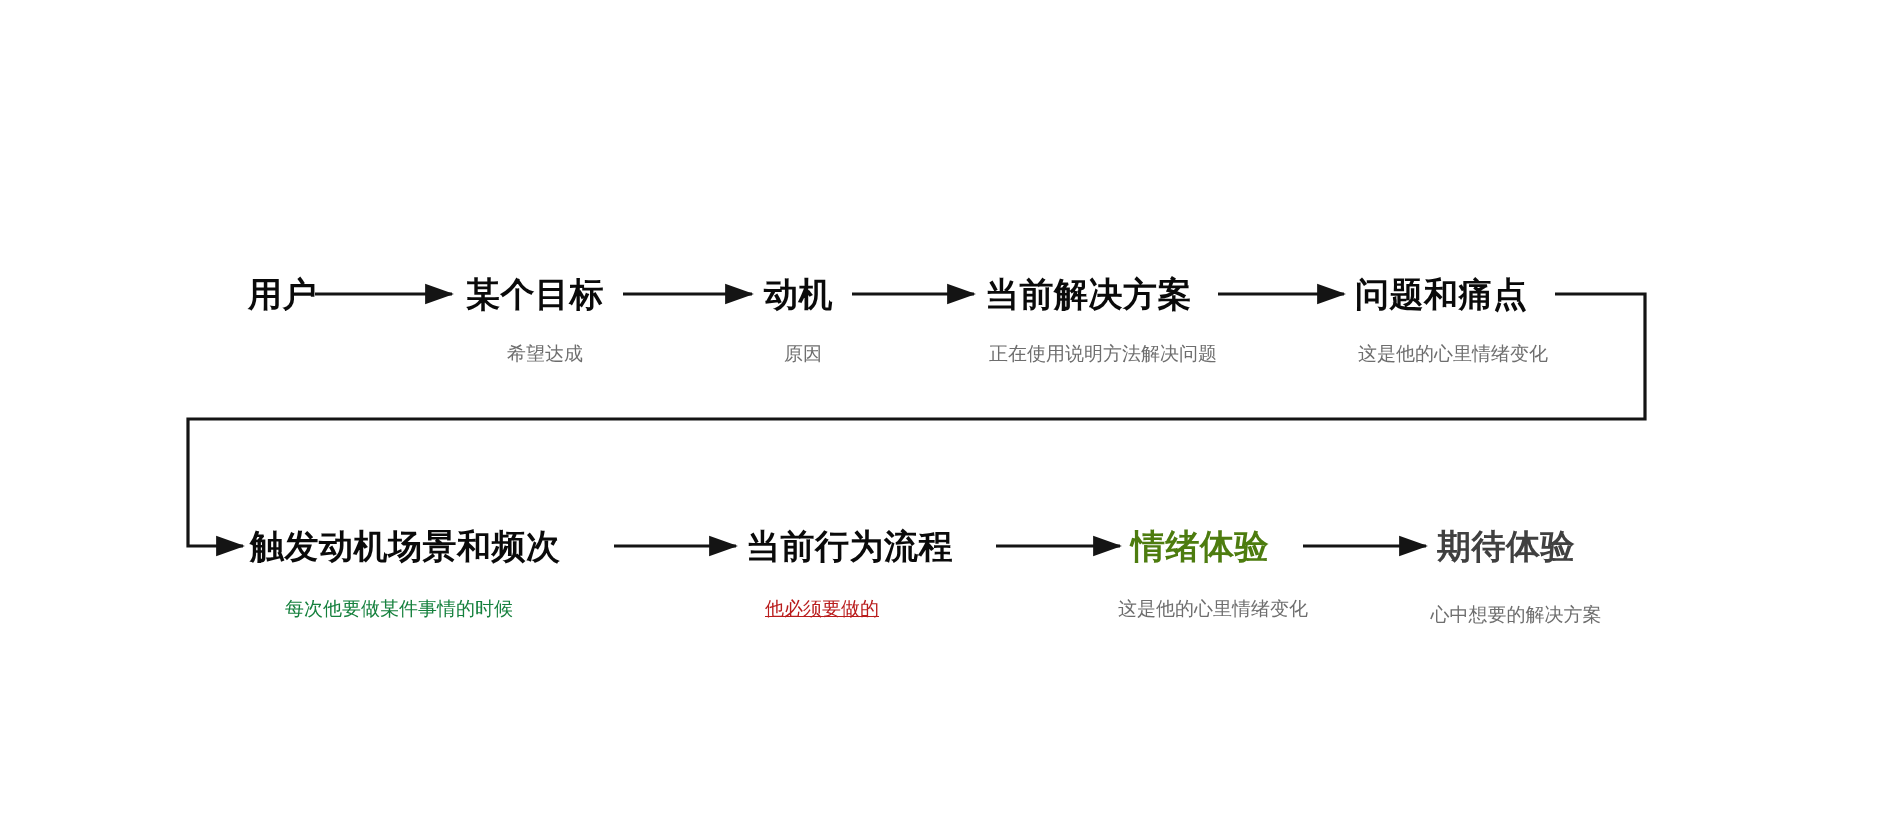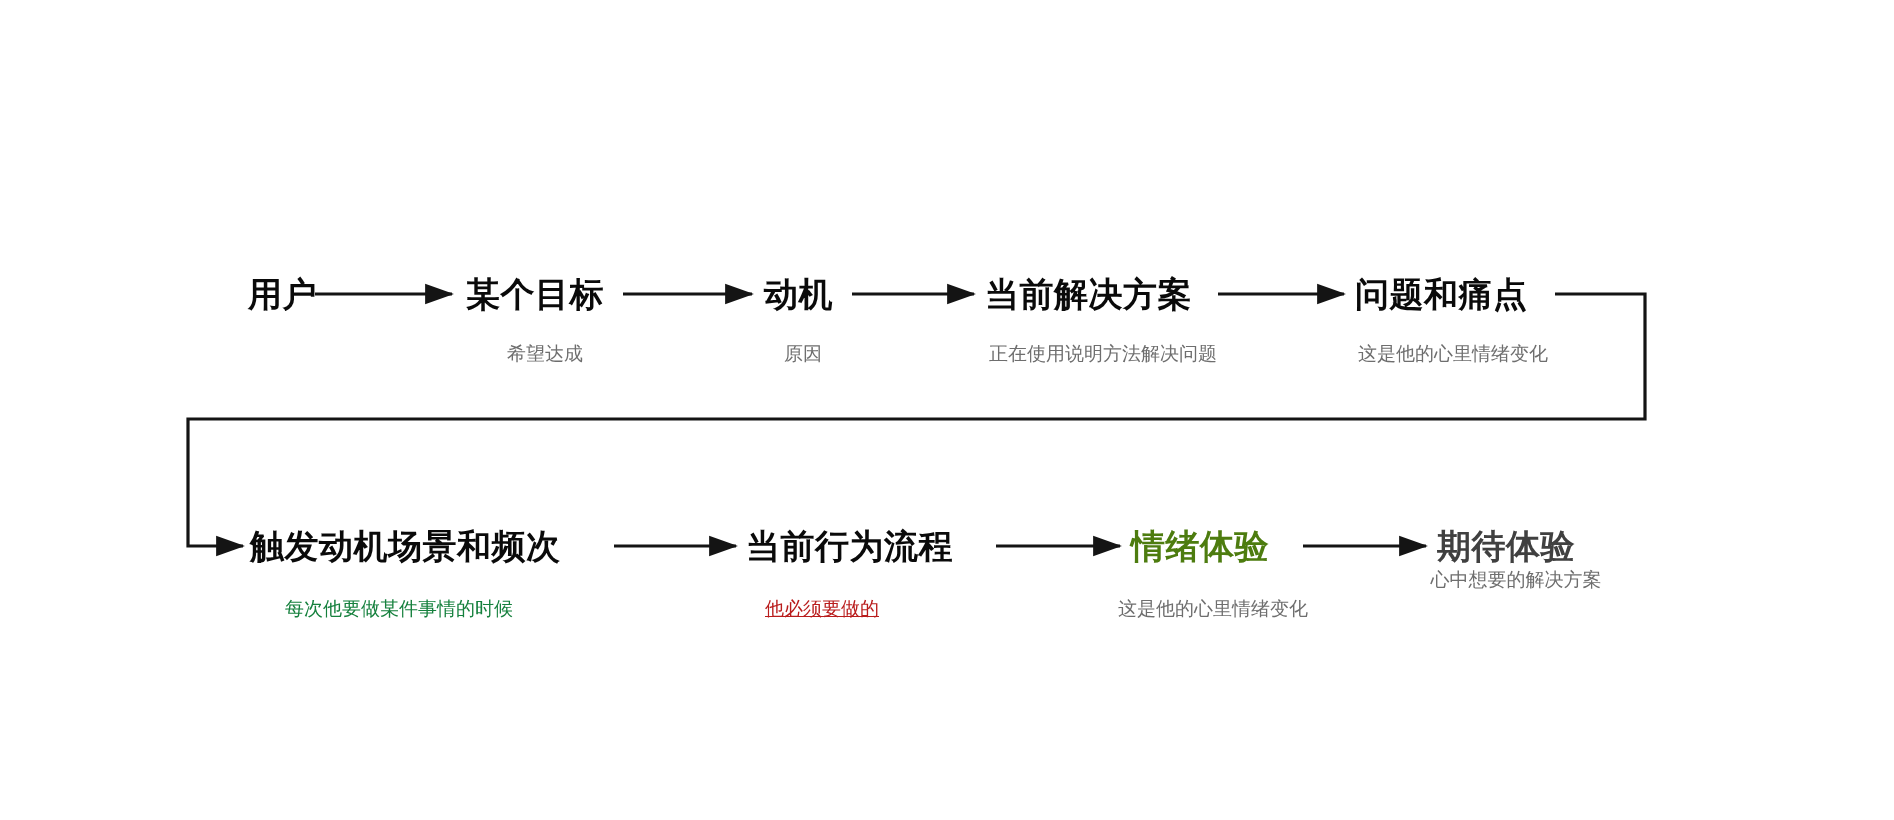--- a/index.html
+++ b/index.html
@@ -80,16 +80,16 @@
       <div class="node-sub" style="left: 1103px; top: 344px; color: rgb(110, 110, 110);">正在使用说明方法解决问题</div>
       <div class="node-label" style="left: 1355px; top: 277px; color: rgb(10, 10, 10);">问题和痛点</div>
       <div class="node-sub" style="left: 1453px; top: 344px; color: rgb(110, 110, 110);">这是他的心里情绪变化</div>
       <div class="node-label" style="left: 250px; top: 529px; color: rgb(10, 10, 10);">触发动机场景和频次</div>
       <div class="node-sub" style="left: 399px; top: 599px; color: #15803d;">每次他要做某件事情的时候</div>
       <div class="node-label" style="left: 746px; top: 529px; color: rgb(10, 10, 10);">当前行为流程</div>
       <div class="node-sub" style="left: 822px; top: 599px; color: #b91c1c; text-decoration: underline;">他必须要做的</div>
       <div class="node-label" style="left: 1131px; top: 529px; color: #4d7c0f;">情绪体验</div>
       <div class="node-sub" style="left: 1213px; top: 599px; color: rgb(110, 110, 110);">这是他的心里情绪变化</div>
       <div class="node-label" style="left: 1437px; top: 529px; color: #404040;">期待体验</div>
-      <div class="node-sub" style="left: 1516px; top: 570px; color: rgb(110, 110, 110); text-align: center;">心中想要的解决方案</div>
+      <div class="node-sub" style="left: 1516px; top: 605px; color: rgb(110, 110, 110); text-align: center;">心中想要的解决方案</div>
     </div>
 
 </div>
 
 </body></html>

